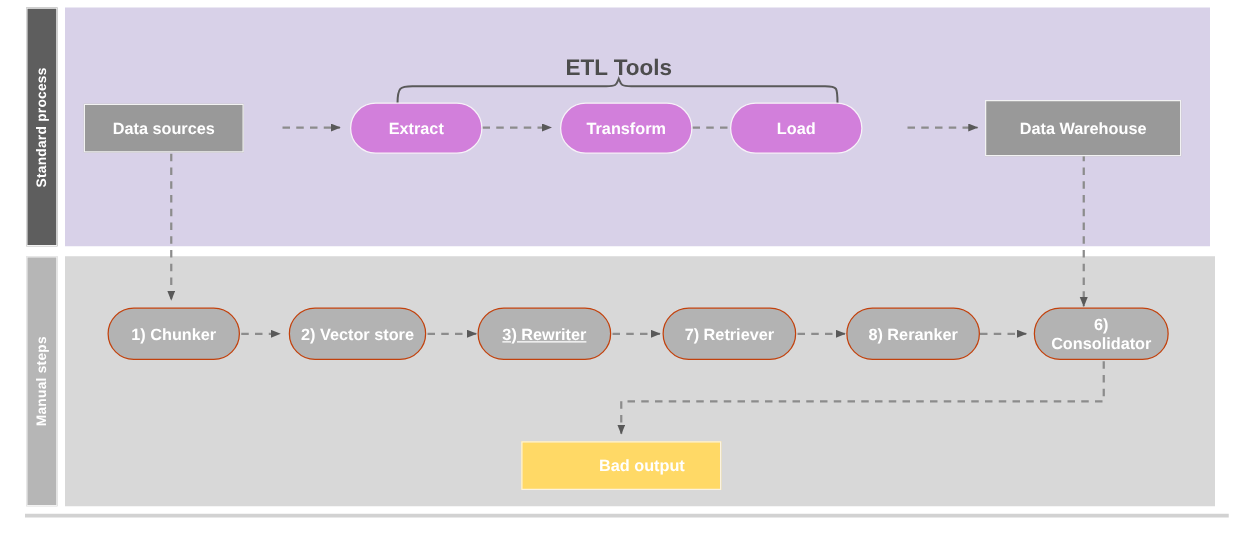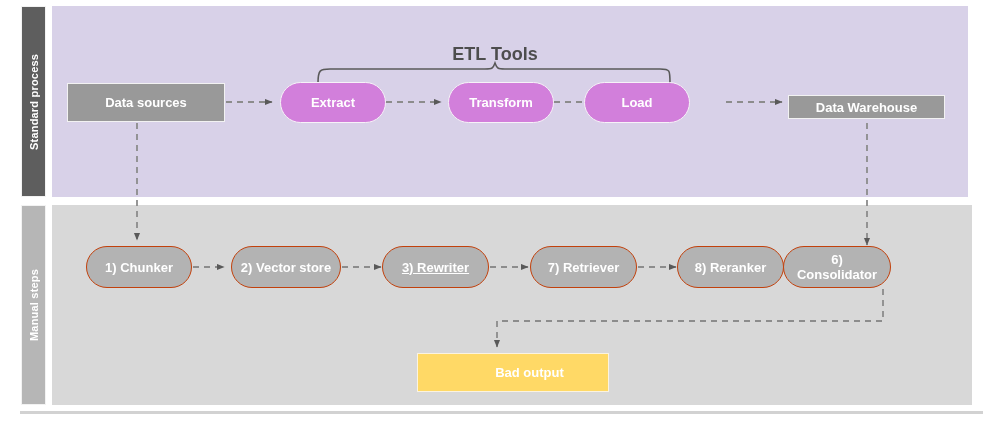--- a/index.html
+++ b/index.html
@@ -124,39 +124,39 @@
 
       <path d="M883,289 L883,321 L497,321 L497,347"></path>
     </g>
 
     <path fill="none" stroke="#595959" stroke-width="1.6" d="M318,83 C318,70 320,69 330,69 L485,69 C493,69 493,68 495,63
              C497,68 497,69 505,69 L660,69 C670,69 670,70 670,83"></path>
   </svg>
 
   <div id="etl-label">ETL Tools</div>
 
-  <div class="node rect" style="left:67px; top:83px; width:158px; height:39px;">Data sources</div>
+  <div class="node rect" style="left:67px; top:83px; width:128px; height:39px;">Data sources</div>
 
   <div class="node pill" style="left:280px; top:82px; width:106px; height:41px;">Extract</div>
 
   <div class="node pill" style="left:448px; top:82px; width:106px; height:41px;">Transform</div>
 
   <div class="node pill" style="left:584px; top:82px; width:106px; height:41px;">Load</div>
 
-  <div class="node rect" style="left:788px; top:95px; width:157px; height:24px;">Data Warehouse</div>
+  <div class="node rect" style="left:788px; top:80px; width:157px; height:45px;">Data Warehouse</div>
 
   <div class="node pill-gray" style="left:86px; top:246px; width:106px; height:42px;">1) Chunker</div>
 
   <div class="node pill-gray" style="left:231px; top:246px; width:110px; height:42px;">2) Vector store</div>
 
   <div class="node pill-gray" style="left:382px; top:246px; width:107px; height:42px;text-decoration:underline;">3) Rewriter</div>
 
   <div class="node pill-gray" style="left:530px; top:246px; width:107px; height:42px;">7) Retriever</div>
 
   <div class="node pill-gray" style="left:677px; top:246px; width:107px; height:42px;">8) Reranker</div>
 
-  <div class="node pill-gray" style="left:783px; top:246px; width:108px; height:42px;">6) Consolidator</div>
+  <div class="node pill-gray" style="left:827px; top:246px; width:108px; height:42px;">6) Consolidator</div>
 
-  <div class="node warn" style="left:417px; top:353px; width:192px; height:39px;padding-left:39px;">Bad output</div>
+  <div class="node warn" style="left:417px; top:353px; width:160px; height:39px;padding-left:39px;">Bad output</div>
 
   <div id="footer-rule"></div>
 
 </div>
 
 </body></html>

